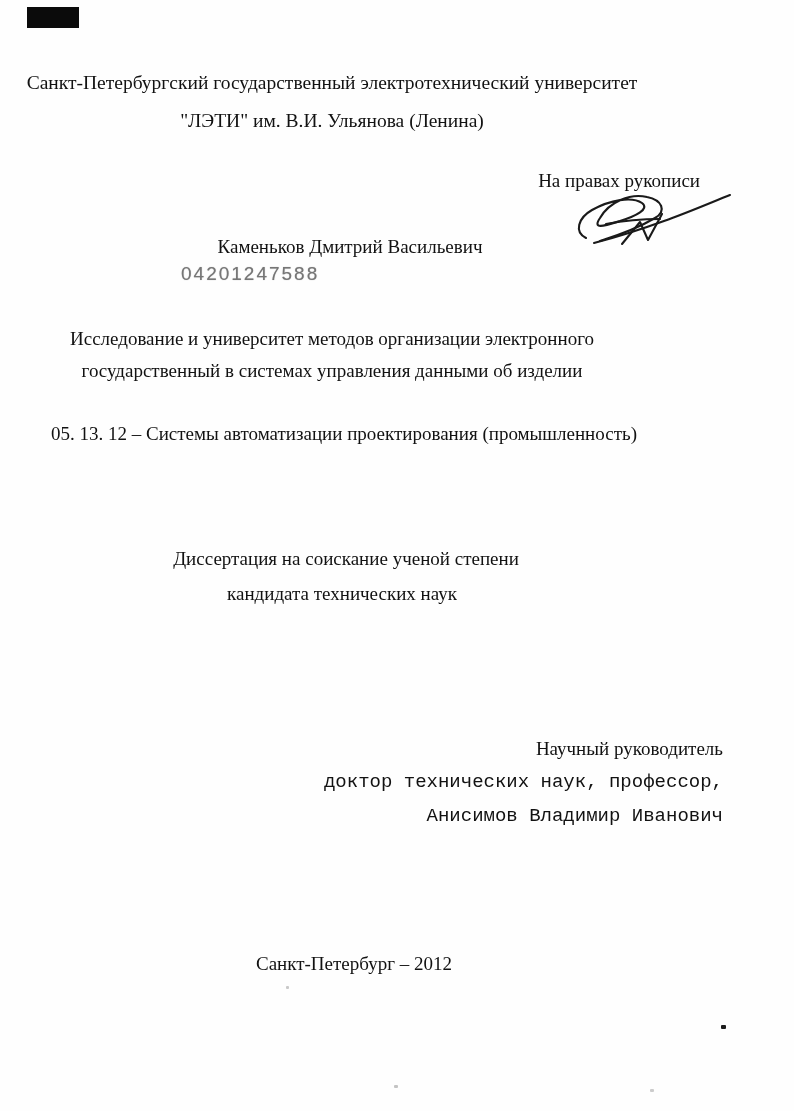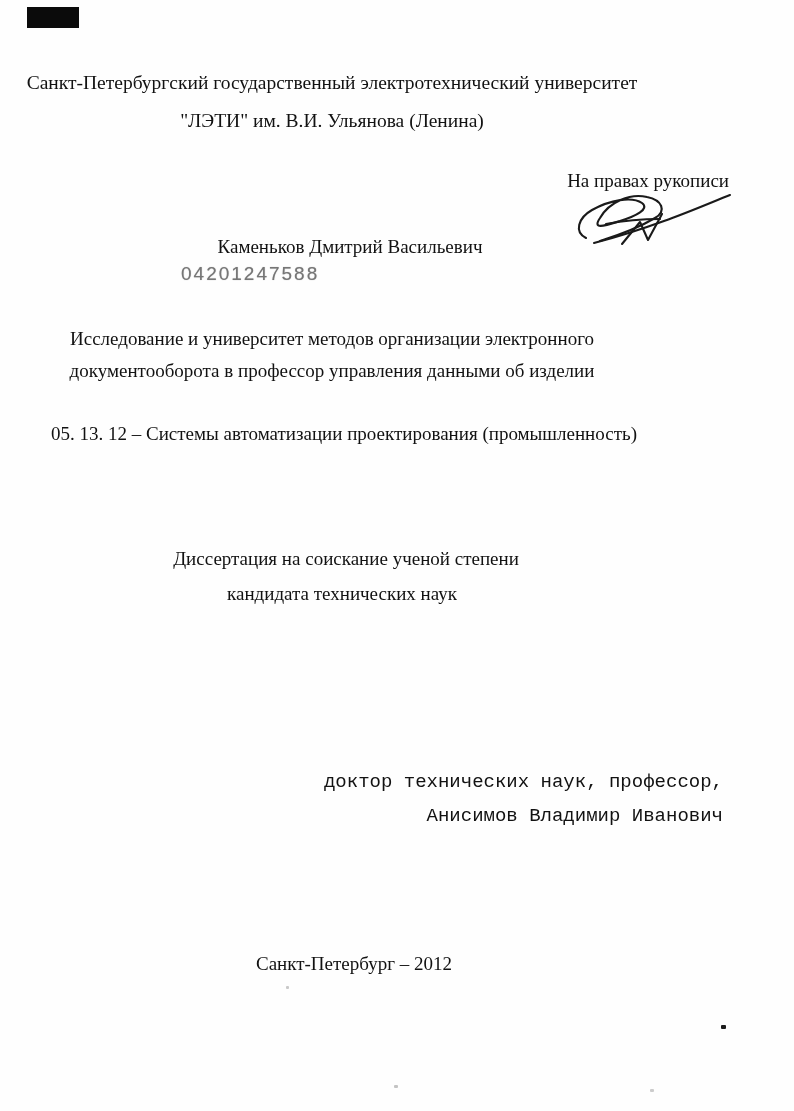--- a/index.html
+++ b/index.html
@@ -31,21 +31,21 @@
   .scan-rect {
     position: absolute;
     left: 27px;
     top: 7px;
     width: 52px;
     height: 21px;
     background: #0b0b0b;
   }
   .univ-1 { top: 72px;  font-size: 19.5px; }
   .univ-2 { top: 110px; font-size: 19.5px; }
-  .manuscript { top: 170px; right: 65px; text-align: right; }
+  .manuscript { top: 170px; right: 94px; text-align: right; }
   .signature {
     position: absolute;
     left: 572px;
     top: 188px;
     width: 165px;
     height: 58px;
   }
   .author { top: 236px; padding-left: 18px; }
   .reg-number {
     position: absolute;
@@ -103,28 +103,29 @@
       <path d="M34,36 C50,33 70,31 88,31"></path>
     </g>
   </svg>
 
   <div class="line centered author">Каменьков Дмитрий Васильевич</div>
 
   <div class="reg-number">04201247588</div>
 
   <div class="line centered title-1">Исследование и университет методов организации электронного</div>
 
-  <div class="line centered title-2">документооборота в профессор управления данными об изделии</div>
+  <div class="line centered title-2">государственный в системах управления данными об изделии</div>
 
   <div class="line centered specialty">05. 13. 12 – Системы автоматизации проектирования (промышленность)</div>
 
   <div class="line centered diss-1">Диссертация на соискание ученой степени</div>
 
   <div class="line centered diss-2">кандидата технических наук</div>
 
+  <div class="line sup-line sup-1">Научный руководитель</div>
 
   <div class="line sup-line sup-2">доктор технических наук, профессор,</div>
 
   <div class="line sup-line sup-3">Анисимов Владимир Иванович</div>
 
   <div class="line centered city">Санкт-Петербург – 2012</div>
 
   <div class="speck speck-a"></div>
   <div class="speck speck-b"></div>
   <div class="speck speck-c"></div>

